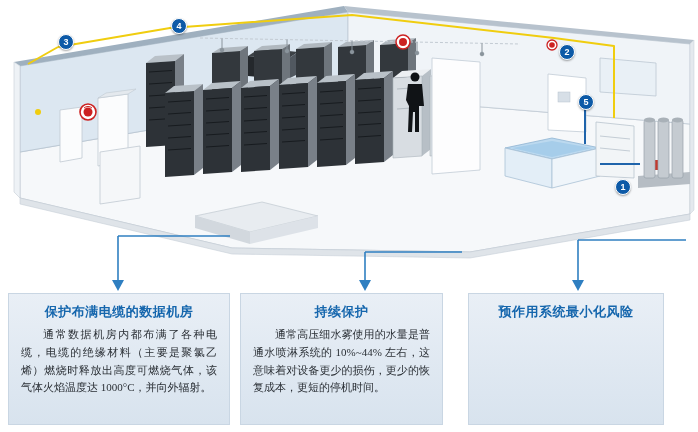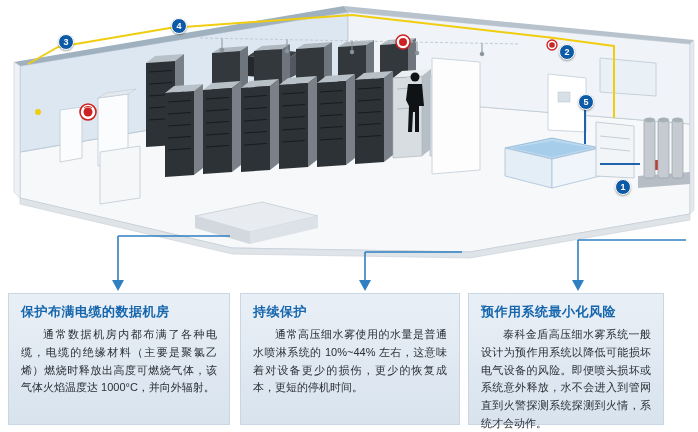--- a/index.html
+++ b/index.html
@@ -12,26 +12,27 @@
     display:flex;align-items:center;justify-content:center;
     border:1px solid #ffffff;box-shadow:0 1px 2px rgba(0,0,0,.35);
     z-index:5;line-height:1;
   }
   .panel{
     position:absolute;top:293px;height:132px;box-sizing:border-box;
     background:linear-gradient(180deg,#e9eff6 0%,#d8e3ee 100%);
     border:1px solid #c9d6e3;padding:9px 12px 6px;z-index:4;
   }
   .panel-title{
-    color:#1566ad;font-weight:bold;font-size:13px;
+    text-align:center;color:#1566ad;font-weight:bold;font-size:13px;
     margin-bottom:5px;letter-spacing:.5px;
   }
   .panel-body{
     font-size:11px;color:#2a2f35;line-height:1.62;text-align:justify;
     text-indent:2em;
+    font-family:Liberation Serif, serif;
   }
 </style>
 </head>
 <body>
 
 <div class="stage">
 
   <svg class="scene" viewBox="0 0 698 432">
     <defs>
       <g id="rack-dark">
@@ -211,23 +212,22 @@
   <div class="badge" style="left:559px;top:44px">2</div>
   <div class="badge" style="left:58px;top:34px">3</div>
   <div class="badge" style="left:171px;top:18px">4</div>
   <div class="badge" style="left:578px;top:94px">5</div>
 
   <div class="panel" style="left:8px;width:222px">
     <div class="panel-title">保护布满电缆的数据机房</div>
     <div class="panel-body">通常数据机房内都布满了各种电缆，电缆的绝缘材料（主要是聚氯乙烯）燃烧时释放出高度可燃烧气体，该气体火焰温度达 1000°C，并向外辐射。</div>
   </div>
 
-  <div class="panel" style="left:240px;width:220px">
+  <div class="panel" style="left:240px;width:203px">
     <div class="panel-title">持续保护</div>
     <div class="panel-body">通常高压细水雾使用的水量是普通水喷淋系统的 10%~44% 左右，这意味着对设备更少的损伤，更少的恢复成本，更短的停机时间。</div>
   </div>
 
   <div class="panel" style="left:468px;width:196px">
     <div class="panel-title">预作用系统最小化风险</div>
-    <div class="panel-body">泰科金盾高压细水雾系统一般设计为预作用系统以降低可能损坏电气设备的风险。即便喷头损坏或系统意外释放，水不会进入到管网直到火警探测系统探测到火情，系统才会动作。</div>
   </div>
 
 </div>
 
 </body></html>

